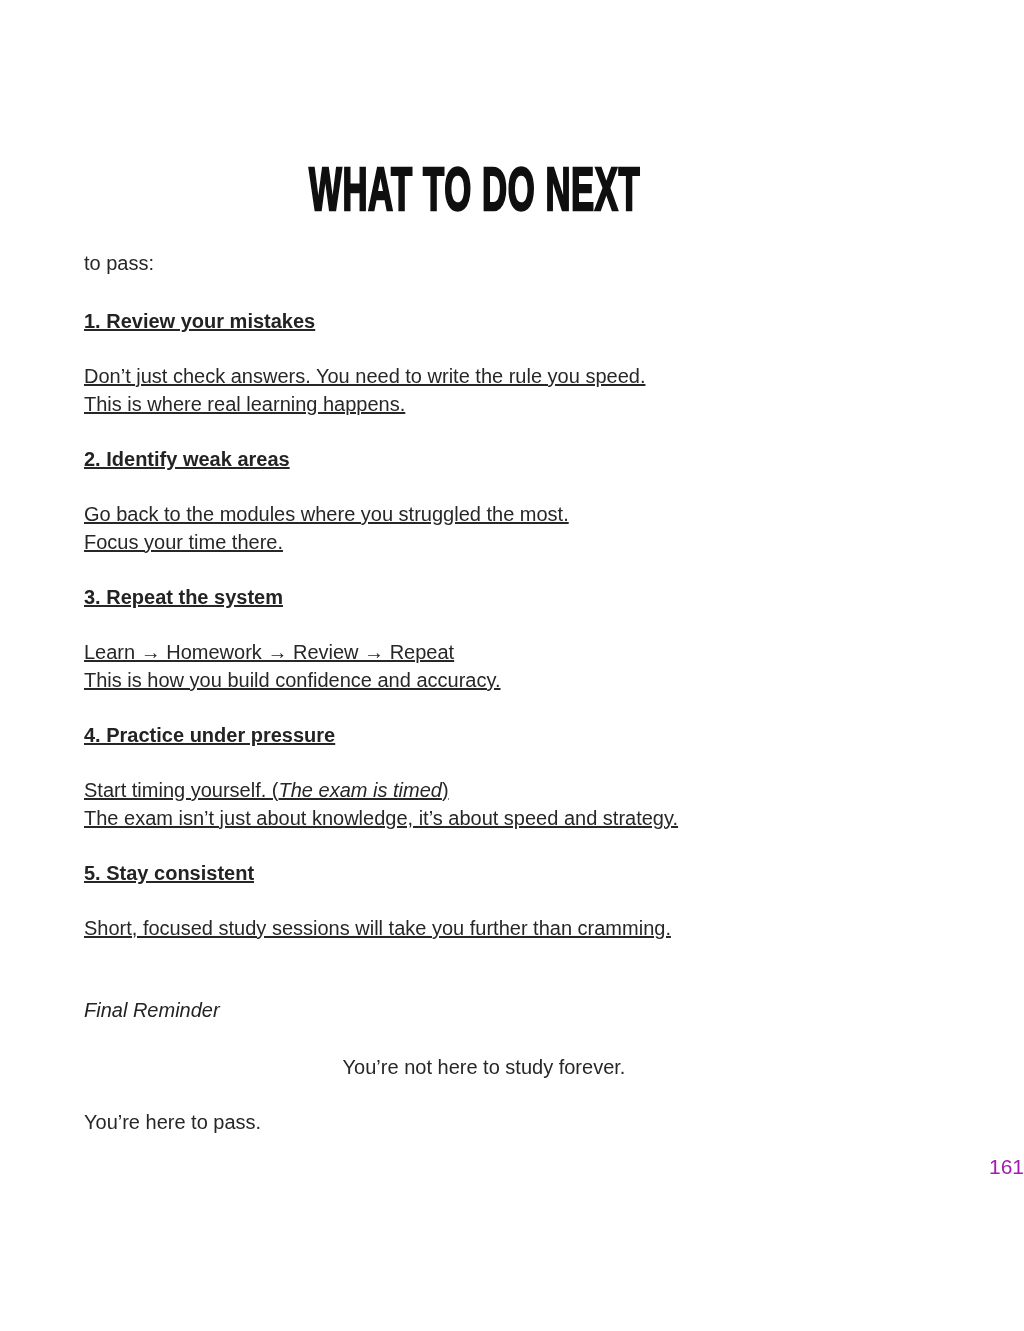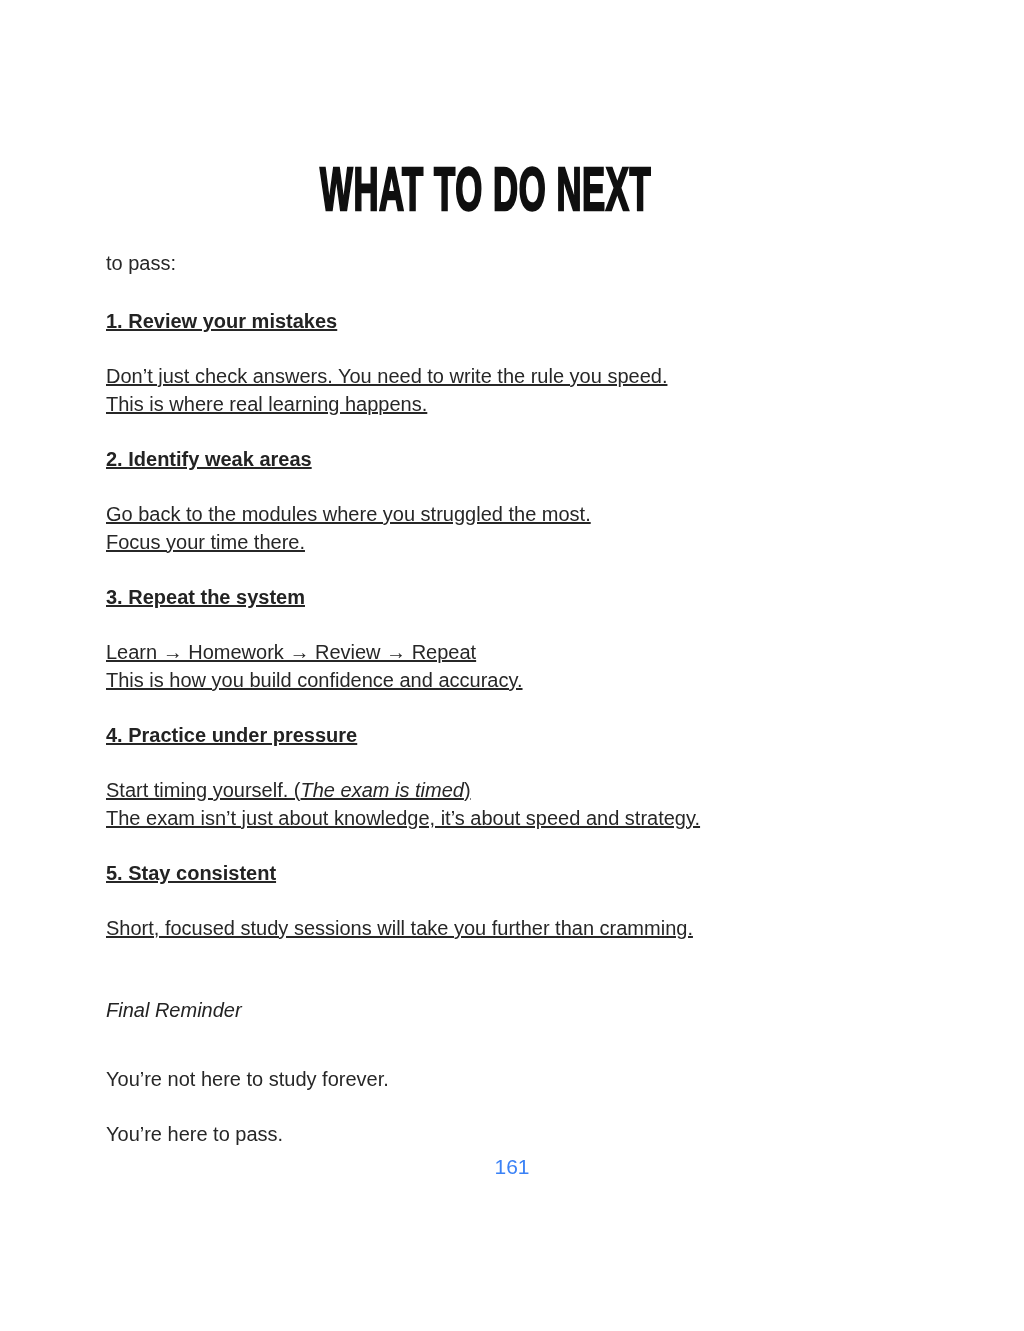--- a/index.html
+++ b/index.html
@@ -12,21 +12,21 @@
     width: 1024px;
     height: 1331px;
     background: #ffffff;
     overflow: hidden;
     font-family: "Liberation Sans", sans-serif;
     color: #272727;
     font-size: 20px;
     line-height: 28px;
   }
   .content {
-    padding-left: 106px;
+    padding-left: 84px;
     padding-right: 140px;
   }
   .title-wrap {
     margin-top: 160px;
     height: 58px;
     text-align: center;
   }
   .title-wrap .title {
     display: inline-block;
     font-size: 62px;
@@ -66,34 +66,35 @@
   .final-block {
     margin-top: 54px;
   }
   .final-heading {
     font-weight: normal;
     font-style: italic;
     color: #232323;
     white-space: nowrap;
   }
   .final-line1 {
-    margin-top: 41px;
+    margin-top: 29px;
+    text-align: center;
   }
   .final-line2 {
     margin-top: 27px;
   }
   .page-number {
     position: absolute;
     top: 1153px;
     left: 0;
     width: 1024px;
-    text-align: center;
+    text-align: right;
     font-size: 21px;
     line-height: 28px;
-    color: #3b82f6;
+    color: #a21caf;
   }
 </style>
 </head>
 <body>
 
 <div class="page">
   <div class="content">
 
     <div class="title-wrap">
       <span class="title">WHAT TO DO NEXT</span>

